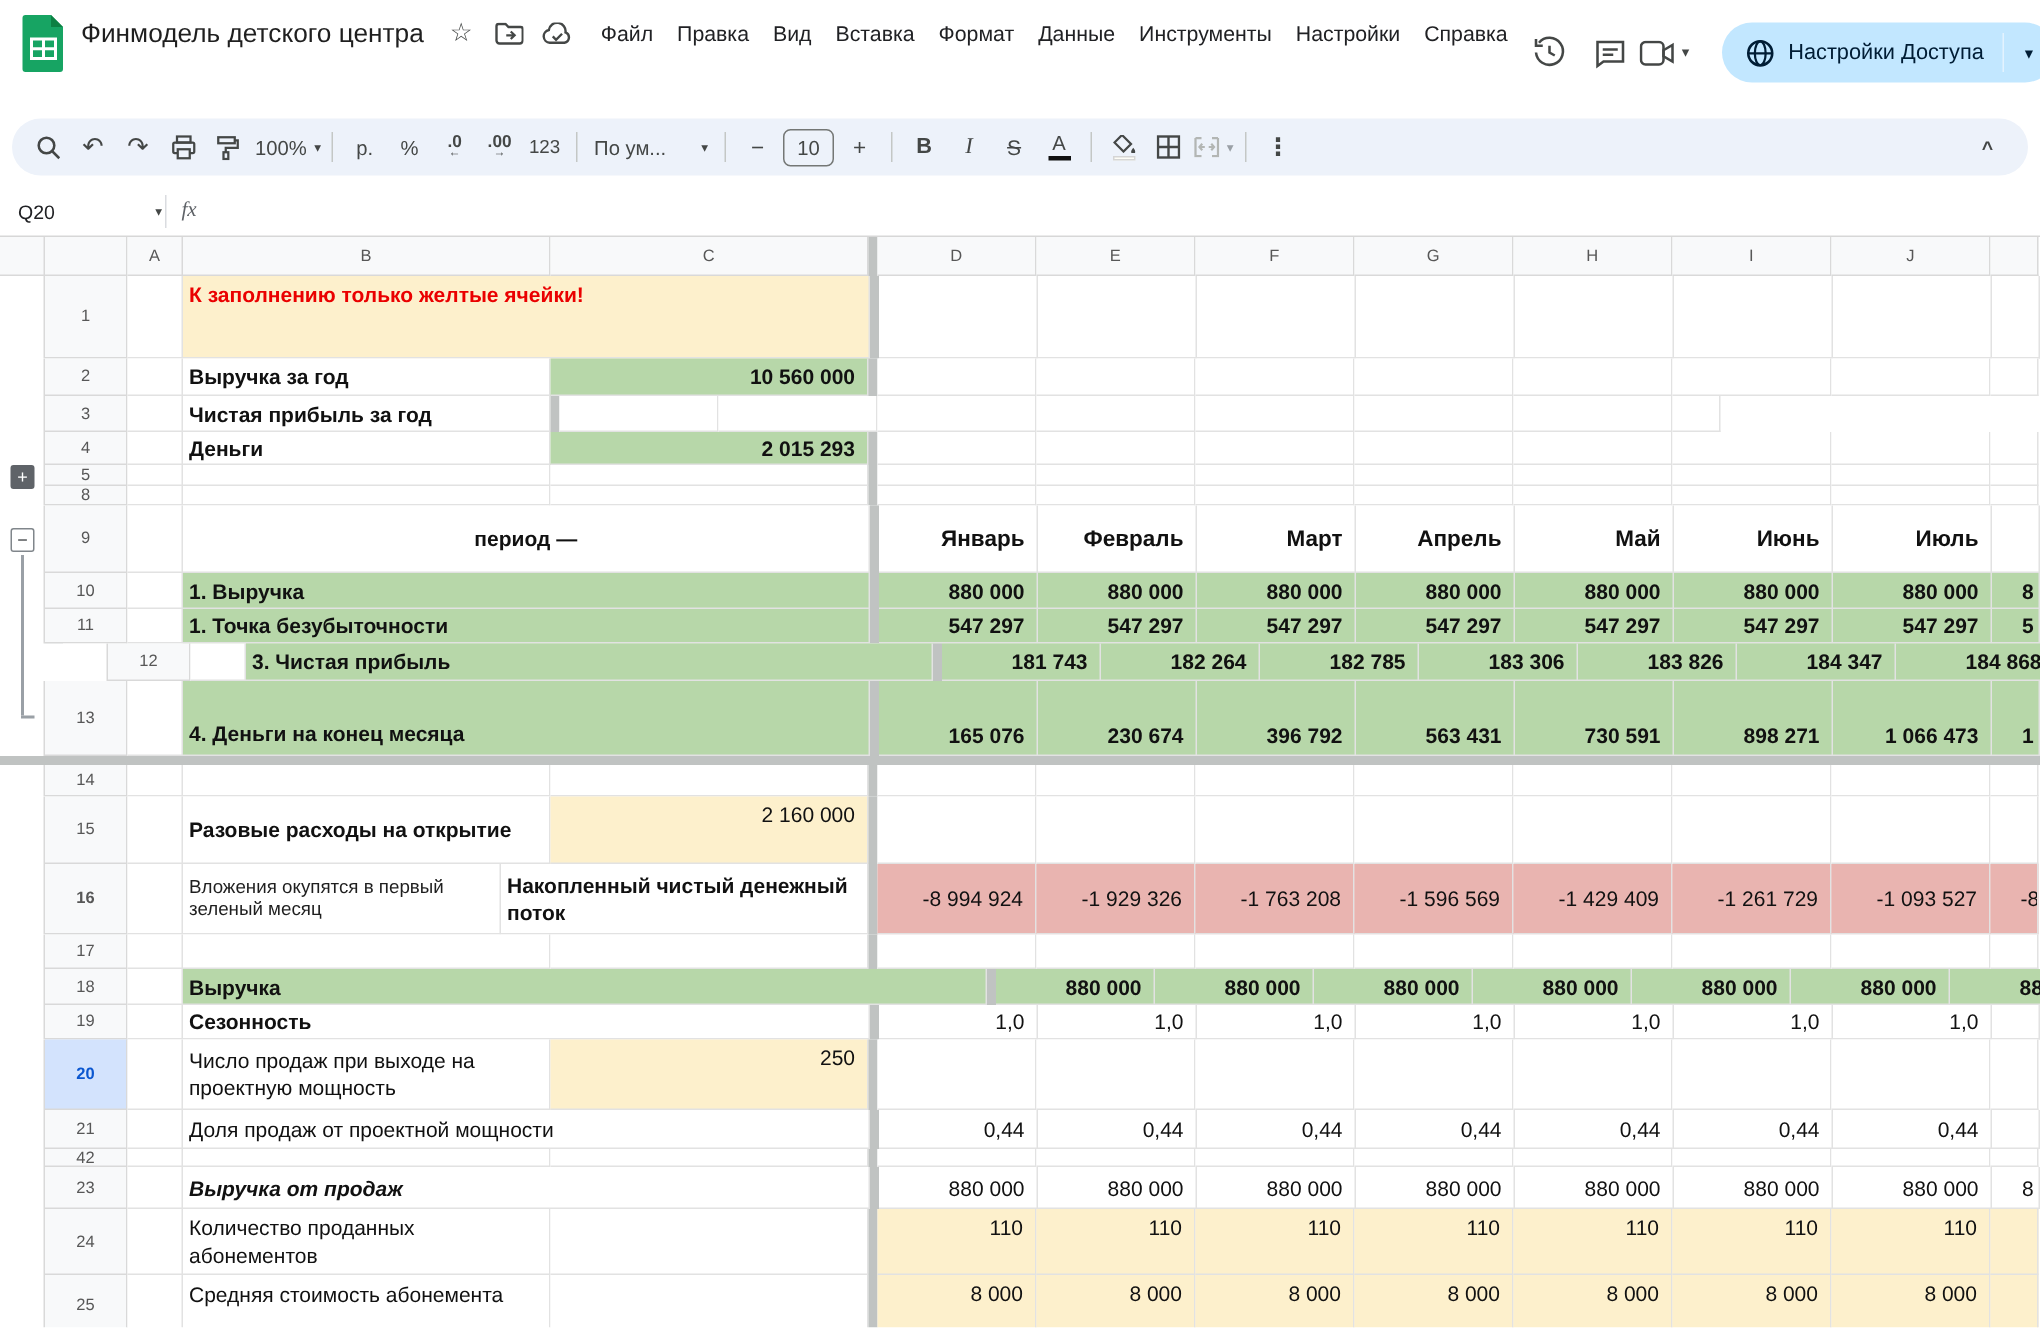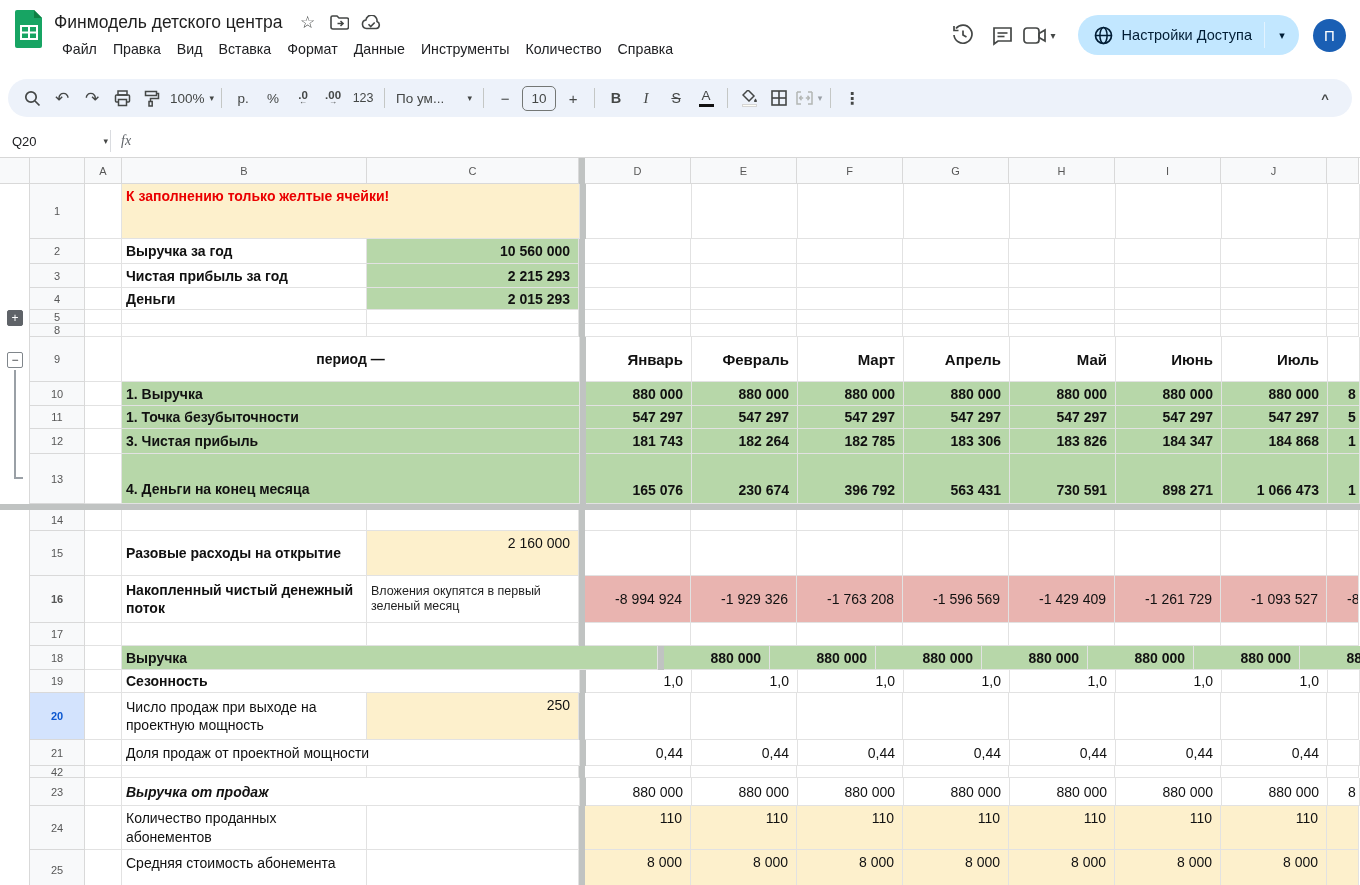--- a/index.html
+++ b/index.html
@@ -8,21 +8,21 @@
     --toolbar:#edf2fa; --icon:#444746; --grid-line:#e2e2e2; --hdr-line:#d9d9d9;
     --frozen:#c0c3c2;
   }
   *{box-sizing:border-box; margin:0; padding:0;}
   html,body{width:1360px;height:885px;overflow:hidden;background:#fff;
     font-family:"Liberation Sans","DejaVu Sans",sans-serif;color:#1f1f1f;}
 
   
   .app-header{height:77px;display:flex;align-items:flex-start;padding:7px 10px 0 12px;}
   .logo{width:30px;height:40px;margin:2px 10px 0 2px;flex:0 0 auto;}
-  .title-block{display:flex;flex-direction:column;}
+  .title-block{display:flex;flex-direction:row;align-items:center;}
   .title-row{display:flex;align-items:center;height:30px;}
   .doc-title{font-size:17.5px;color:#1f1f1f;margin-right:14px;white-space:nowrap;}
   .title-ic{width:22px;height:22px;display:flex;align-items:center;justify-content:center;
     color:#444746;font-size:17px;margin-right:10px;}
   .menu-row{display:flex;margin-top:1px;}
   .menu-item{font-size:14.2px;color:#202124;padding:3px 8px;border-radius:6px;white-space:nowrap;}
   .right-cluster{margin-left:auto;display:flex;align-items:center;margin-top:8px;}
   .hdr-icon-btn{width:40px;height:40px;display:flex;align-items:center;justify-content:center;color:#444746;}
   .cam-wrap{display:flex;align-items:center;margin-right:14px;}
   .dd-arrow{font-size:10px;color:#444746;margin-left:4px;}
@@ -131,21 +131,21 @@
       </span>
     </div>
     <div class="menu-row">
         <span class="menu-item">Файл</span>
         <span class="menu-item">Правка</span>
         <span class="menu-item">Вид</span>
         <span class="menu-item">Вставка</span>
         <span class="menu-item">Формат</span>
         <span class="menu-item">Данные</span>
         <span class="menu-item">Инструменты</span>
-        <span class="menu-item">Количество</span>
+        <span class="menu-item">Настройки</span>
         <span class="menu-item">Справка</span>
       </div>
   </div>
   <div class="right-cluster">
     <span class="hdr-icon-btn">
       <svg width="22" height="22" viewBox="0 0 22 22">
           <path d="M4 4.5A9 9 0 1 1 2 11" fill="none" stroke="#444746" stroke-width="1.7"></path>
           <path d="M2 2v4.5h4.5" fill="none" stroke="#444746" stroke-width="1.7"></path>
           <path d="M11 6.5V11l3.5 2" fill="none" stroke="#444746" stroke-width="1.7"></path>
         </svg>
@@ -329,21 +329,20 @@
         <div class="gcell" style="width: 106px;"></div>
         <div class="gcell" style="width: 106px;"></div>
         <div class="gcell" style="width: 106px;"></div>
         <div class="gcell" style="width: 32px;"></div>
       </div>
       <div class="grow" style="height: 24px;">
         <div class="gcell gut" style="width: 30px;"></div>
         <div class="hcell rownum" style="width: 55px;">3</div>
         <div class="gcell" style="width: 37px;"></div>
         <div class="gcell bold" style="width: 245px;">Чистая прибыль за год</div>
-        <div class="gcell num green bold" style="width: 212px;">2 215 293</div>
         <div class="vdiv" style="width: 6px;"></div>
         <div class="gcell" style="width: 106px;"></div>
         <div class="gcell" style="width: 106px;"></div>
         <div class="gcell" style="width: 106px;"></div>
         <div class="gcell" style="width: 106px;"></div>
         <div class="gcell" style="width: 106px;"></div>
         <div class="gcell" style="width: 106px;"></div>
         <div class="gcell" style="width: 106px;"></div>
         <div class="gcell" style="width: 32px;"></div>
       </div>
@@ -433,21 +432,21 @@
         <div class="vdiv" style="width: 6px;"></div>
         <div class="gcell num green bold" style="width: 106px;">547 297</div>
         <div class="gcell num green bold" style="width: 106px;">547 297</div>
         <div class="gcell num green bold" style="width: 106px;">547 297</div>
         <div class="gcell num green bold" style="width: 106px;">547 297</div>
         <div class="gcell num green bold" style="width: 106px;">547 297</div>
         <div class="gcell num green bold" style="width: 106px;">547 297</div>
         <div class="gcell num green bold" style="width: 106px;">547 297</div>
         <div class="gcell kfrag num green bold" style="width: 32px;">5</div>
       </div>
-      <div class="grow" style="height: 25px;">
+      <div class="grow" style="height: 25px; padding-left: 42px;">
         <div class="gcell gut" style="width: 30px;"></div>
         <div class="hcell rownum" style="width: 55px;">12</div>
         <div class="gcell" style="width: 37px;"></div>
         <div class="gcell  green bold" style="width: 458px;">3. Чистая прибыль</div>
         <div class="vdiv" style="width: 6px;"></div>
         <div class="gcell num green bold" style="width: 106px;">181 743</div>
         <div class="gcell num green bold" style="width: 106px;">182 264</div>
         <div class="gcell num green bold" style="width: 106px;">182 785</div>
         <div class="gcell num green bold" style="width: 106px;">183 306</div>
         <div class="gcell num green bold" style="width: 106px;">183 826</div>
@@ -500,22 +499,22 @@
         <div class="gcell" style="width: 106px;"></div>
         <div class="gcell" style="width: 106px;"></div>
         <div class="gcell" style="width: 106px;"></div>
         <div class="gcell" style="width: 106px;"></div>
         <div class="gcell" style="width: 32px;"></div>
       </div>
       <div class="grow" style="height: 47px;">
         <div class="gcell gut" style="width: 30px;"></div>
         <div class="hcell rownum" style="width: 55px; font-weight: bold;">16</div>
         <div class="gcell" style="width: 37px;"></div>
+        <div class="gcell note wrap" style="width: 212px;">Вложения окупятся в первый зеленый месяц</div>
         <div class="gcell bold wrap" style="width: 245px;">Накопленный чистый денежный поток</div>
-        <div class="gcell note wrap" style="width: 212px;">Вложения окупятся в первый зеленый месяц</div>
         <div class="vdiv" style="width: 6px;"></div>
         <div class="gcell num pink" style="width: 106px;">-8 994 924</div>
         <div class="gcell num pink" style="width: 106px;">-1 929 326</div>
         <div class="gcell num pink" style="width: 106px;">-1 763 208</div>
         <div class="gcell num pink" style="width: 106px;">-1 596 569</div>
         <div class="gcell num pink" style="width: 106px;">-1 429 409</div>
         <div class="gcell num pink" style="width: 106px;">-1 261 729</div>
         <div class="gcell num pink" style="width: 106px;">-1 093 527</div>
         <div class="gcell kfrag num pink" style="width: 32px;">-8</div>
       </div>

